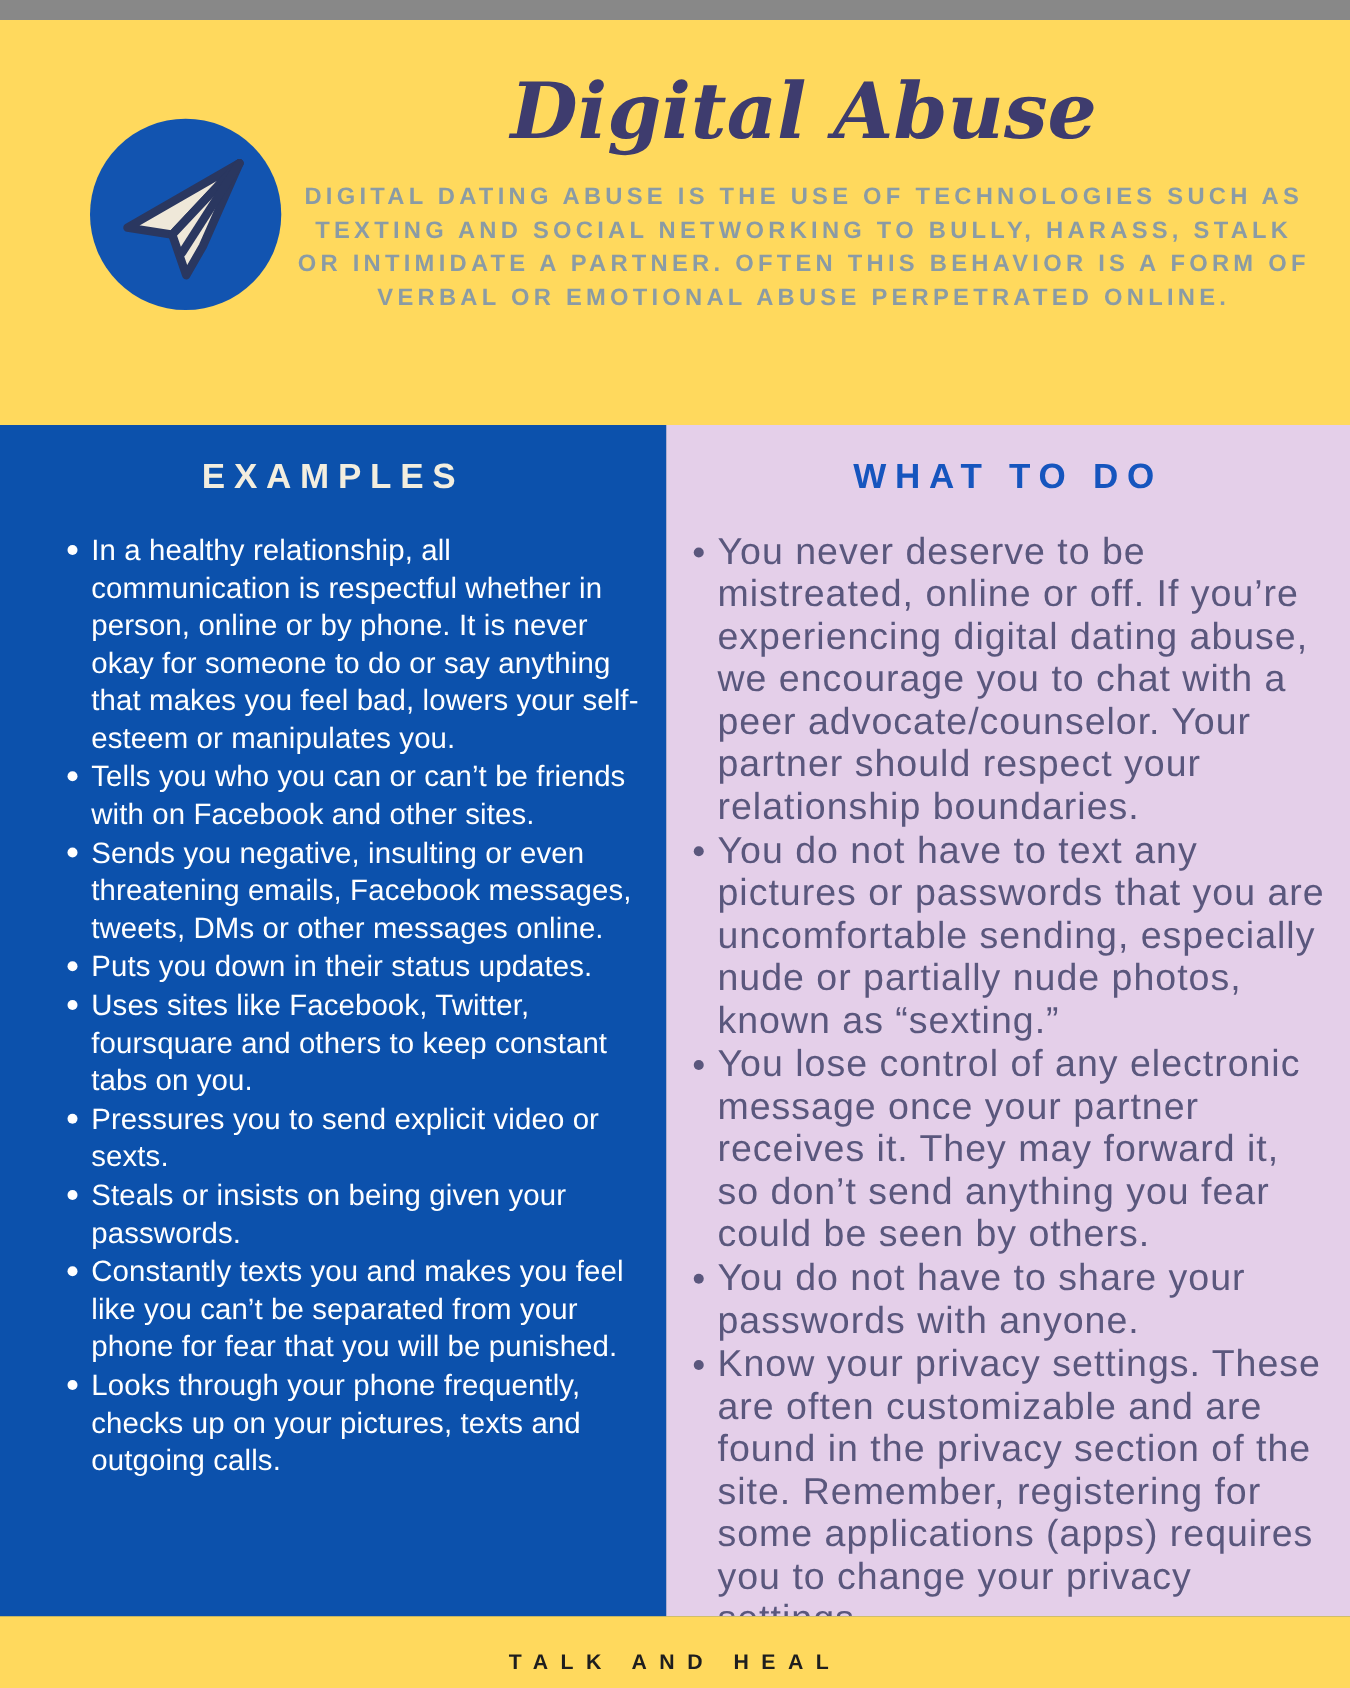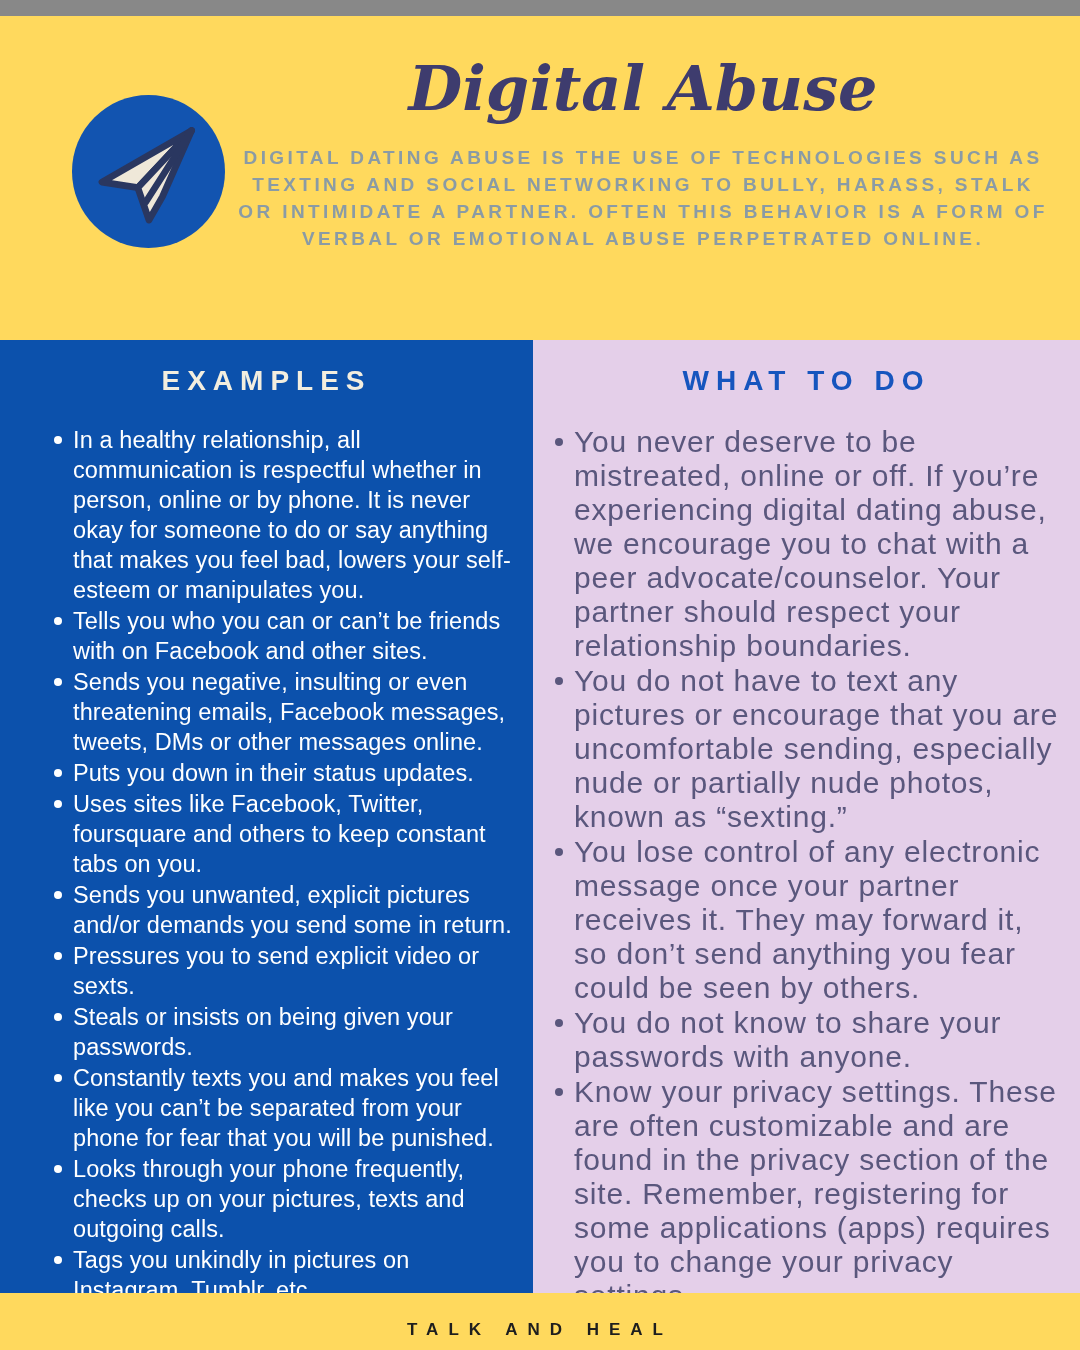--- a/index.html
+++ b/index.html
@@ -120,62 +120,54 @@
           <li>
             <span class="dot"></span>
             <span class="li-text">Puts you down in their status updates.</span>
           </li>
           <li>
             <span class="dot"></span>
             <span class="li-text">Uses sites like Facebook, Twitter, foursquare and others to keep constant tabs on you.</span>
           </li>
           <li>
             <span class="dot"></span>
-            <span class="li-text">Sends you unwanted, explicit pictures and/or demands you send some in return.</span>
-          </li>
-          <li>
-            <span class="dot"></span>
             <span class="li-text">Pressures you to send explicit video or sexts.</span>
           </li>
           <li>
             <span class="dot"></span>
             <span class="li-text">Steals or insists on being given your passwords.</span>
           </li>
           <li>
             <span class="dot"></span>
             <span class="li-text">Constantly texts you and makes you feel like you can’t be separated from your phone for fear that you will be punished.</span>
           </li>
           <li>
             <span class="dot"></span>
             <span class="li-text">Looks through your phone frequently, checks up on your pictures, texts and outgoing calls.</span>
           </li>
-          <li>
-            <span class="dot"></span>
-            <span class="li-text">Tags you unkindly in pictures on Instagram, Tumblr, etc.</span>
-          </li>
         </ul>
     </section>
     <section class="col right">
       <h2>WHAT TO DO</h2>
       <ul class="blist">
           <li>
             <span class="dot"></span>
             <span class="li-text">You never deserve to be mistreated, online or off. If you’re experiencing digital dating abuse, we encourage you to chat with a peer advocate/counselor. Your partner should respect your relationship boundaries.</span>
           </li>
           <li>
             <span class="dot"></span>
-            <span class="li-text">You do not have to text any pictures or encourage that you are uncomfortable sending, especially nude or partially nude photos, known as “sexting.”</span>
+            <span class="li-text">You do not have to text any pictures or passwords that you are uncomfortable sending, especially nude or partially nude photos, known as “sexting.”</span>
           </li>
           <li>
             <span class="dot"></span>
             <span class="li-text">You lose control of any electronic message once your partner receives it. They may forward it, so don’t send anything you fear could be seen by others.</span>
           </li>
           <li>
             <span class="dot"></span>
-            <span class="li-text">You do not know to share your passwords with anyone.</span>
+            <span class="li-text">You do not have to share your passwords with anyone.</span>
           </li>
           <li>
             <span class="dot"></span>
             <span class="li-text">Know your privacy settings.  These are often customizable and are found in the privacy section of the site. Remember, registering for some applications (apps) requires you to change your privacy settings.</span>
           </li>
           <li>
             <span class="dot"></span>
             <span class="li-text">Be mindful when using check-ins. Letting an abusive partner know where you are could be dangerous. Also, always ask your friends if it’s okay for you to check them in. You never know if they are trying to keep their location secret.</span>
           </li>
         </ul>

